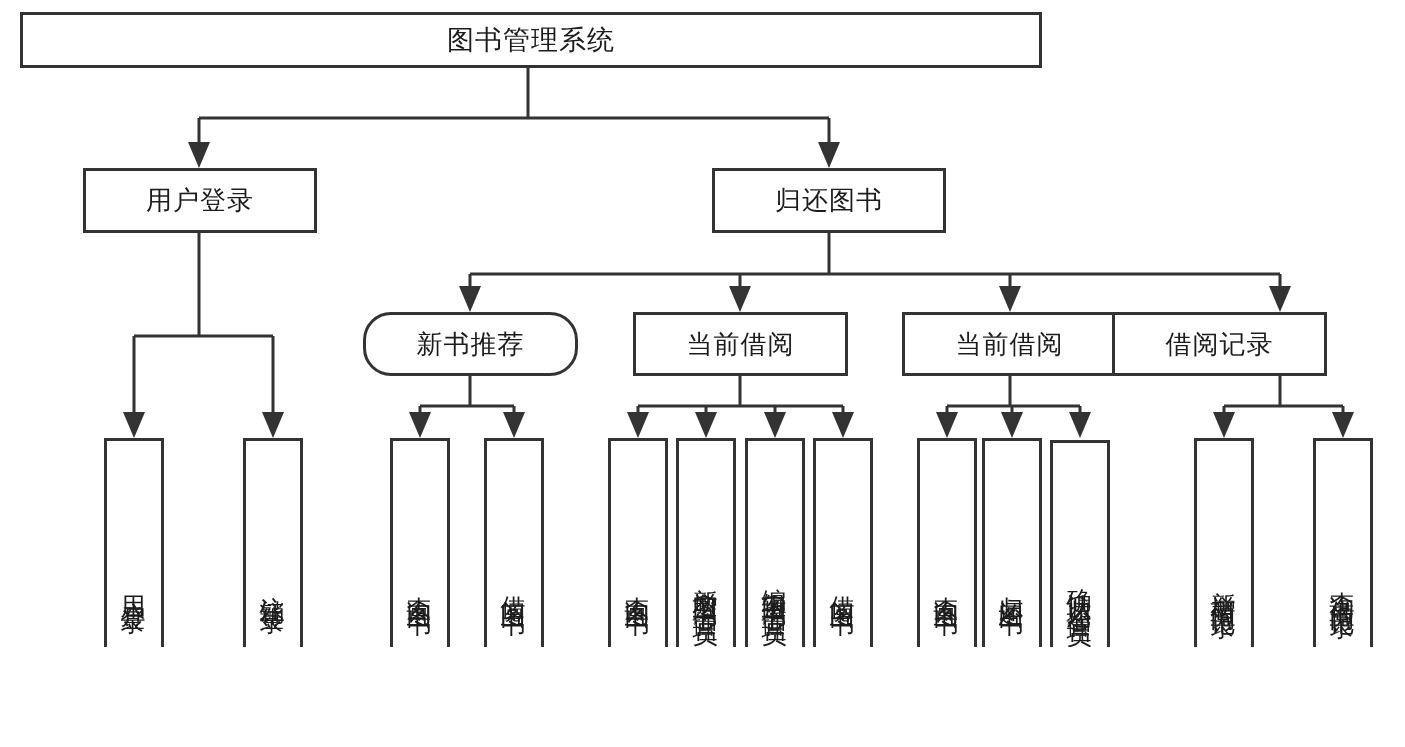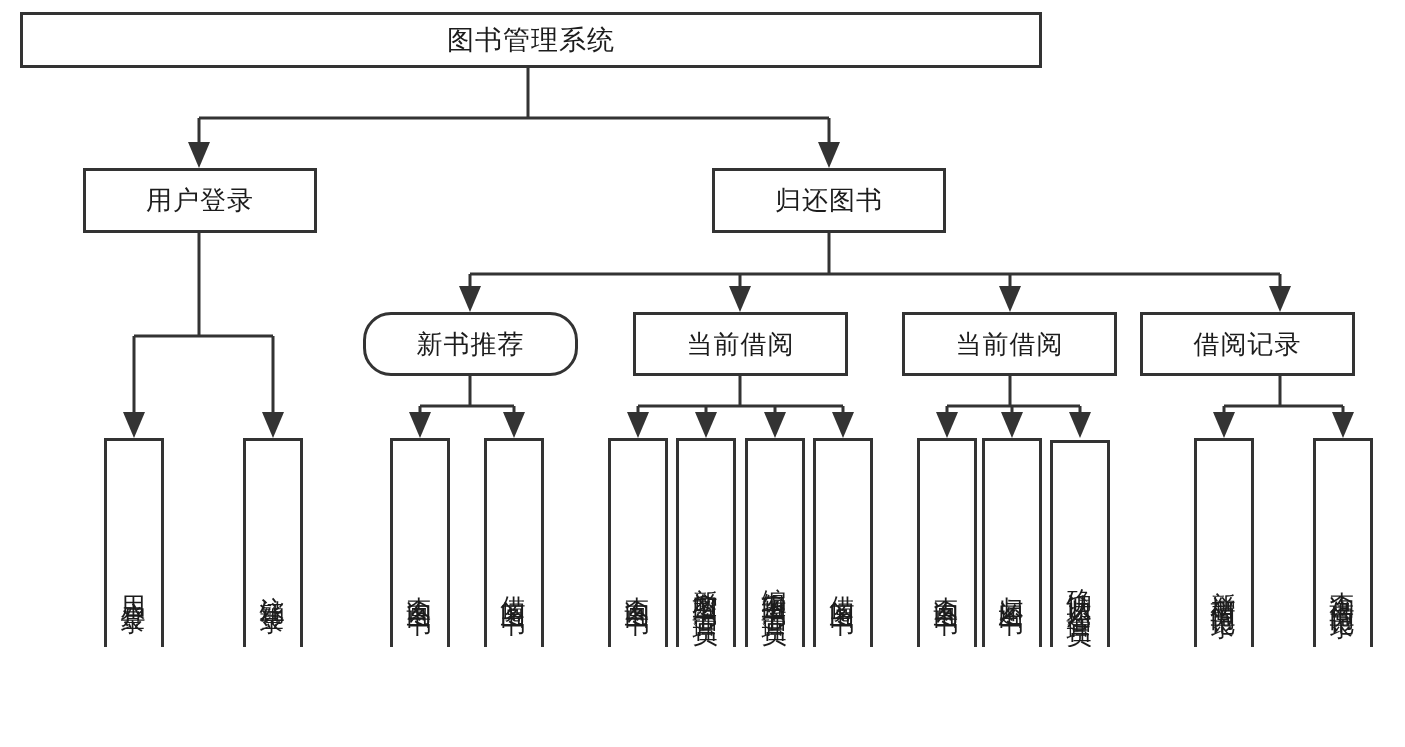--- a/index.html
+++ b/index.html
@@ -120,21 +120,21 @@
 
   <div class="box hbox" style="left:363px;top:312px;width:215px;height:64px;border-radius:28px;">
     <span>新书推荐</span>
   </div>
   <div class="box hbox" style="left:633px;top:312px;width:215px;height:64px;">
     <span>当前借阅</span>
   </div>
   <div class="box hbox" style="left:902px;top:312px;width:215px;height:64px;align-items:center;">
     <span>当前借阅</span>
   </div>
-  <div class="box hbox" style="left:1140px;top:312px;width:215px;height:64px;">
+  <div class="box hbox" style="left:1112px;top:312px;width:215px;height:64px;">
     <span>借阅记录</span>
   </div>
 
   <div class="box vbox" style="left:104px;top:438px;width:60px;height:296px;">
     <span>用户登录</span>
   </div>
   <div class="box vbox" style="left:243px;top:438px;width:60px;height:296px;">
     <span>注销登录</span>
   </div>
 

